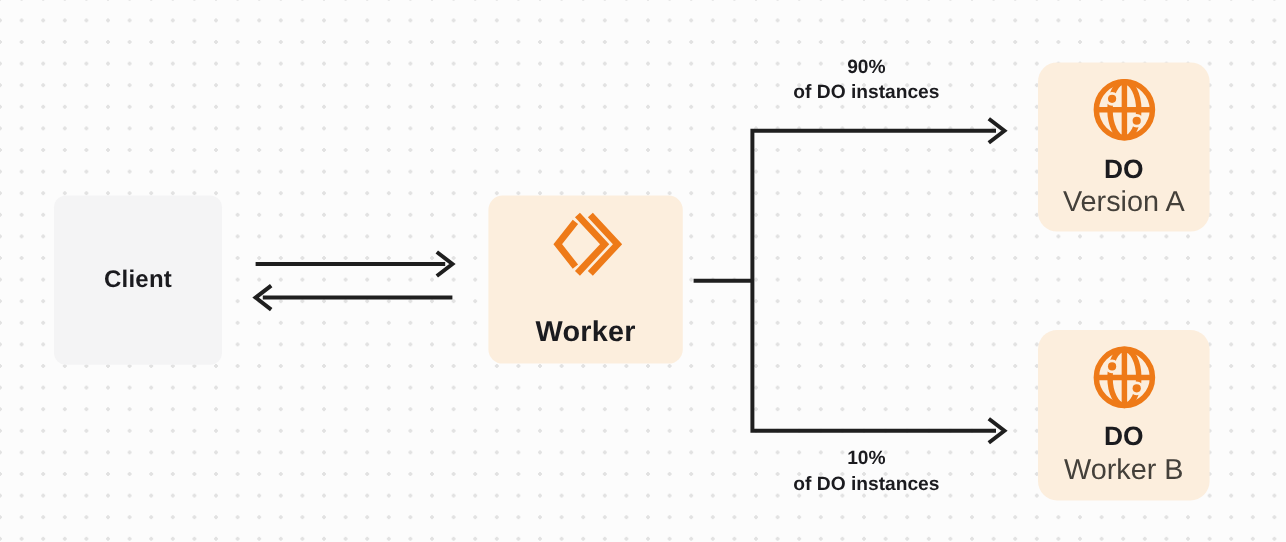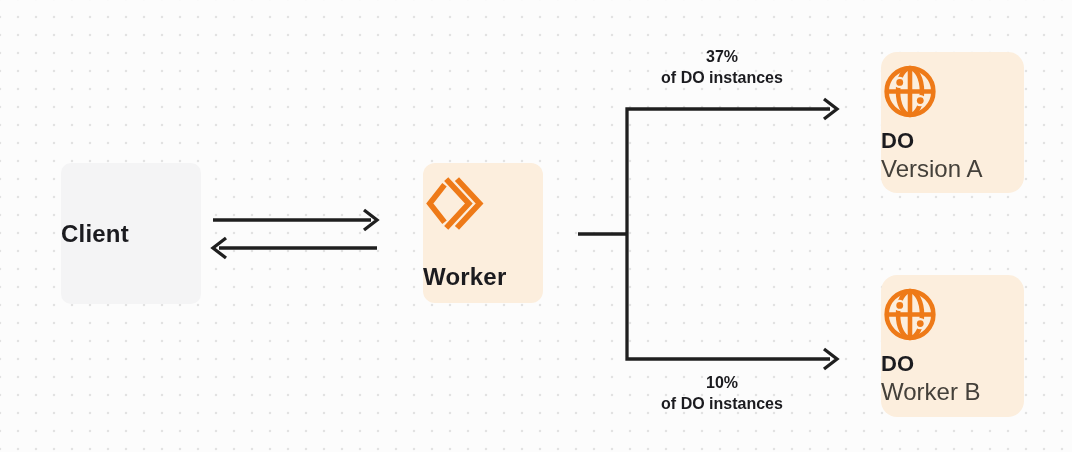--- a/index.html
+++ b/index.html
@@ -9,35 +9,34 @@
     overflow:hidden;
     font-family:"Liberation Sans",sans-serif;
     background-color:var(--background,#FCFCFC);
     background-image:radial-gradient(circle, var(--dot_grid,#E2E2E2) 1.4px, transparent 1.6px);
     background-size:18px 18px;
     background-position:9px 8px;
   }
   .node{
     position:absolute;
     display:flex;flex-direction:column;
-    justify-content:center;
+    align-items:center;justify-content:center;
     box-sizing:border-box;
-    margin-left:16px;
   }
   .node-client{
     left:45px;top:163px;width:140px;height:141px;
     background:var(--node_bg_gray,#F4F4F5);
     border-radius:10px;
   }
   .client-label{
-    font-size:24px;font-weight:700;
+    font-size:20px;font-weight:700;
     color:var(--text_primary,#1B1B1F);letter-spacing:.2px;
   }
   .node-worker{
-    left:407px;top:163px;width:120px;height:140px;
+    left:407px;top:163px;width:162px;height:140px;
     background:var(--node_bg_orange,#FCEEDD);
     border-radius:12px;gap:31px;
   }
   .worker-label{
     font-size:24px;font-weight:700;
     color:var(--text_primary,#1B1B1F);letter-spacing:.2px;
   }
   .node-do{
     left:865px;width:143px;
     background:var(--node_bg_orange,#FCEEDD);
@@ -138,21 +137,21 @@
       <circle class="g-ring" cx="32" cy="34" r="10"></circle>
       <circle class="g-dot" cx="32" cy="34" r="6"></circle>
       <circle class="g-ring" cx="68" cy="66" r="10"></circle>
       <circle class="g-dot" cx="68" cy="66" r="6"></circle>
     </svg>
     <div class="do-title">DO</div>
     <div class="do-subtitle">Worker B</div>
   </div>
 
   <div class="split-label split-label-top">
-    <div>37%</div>
+    <div>90%</div>
     <div>of DO instances</div>
   </div>
   <div class="split-label split-label-bottom">
     <div>10%</div>
     <div>of DO instances</div>
   </div>
 
 </div>
 
 </body></html>

